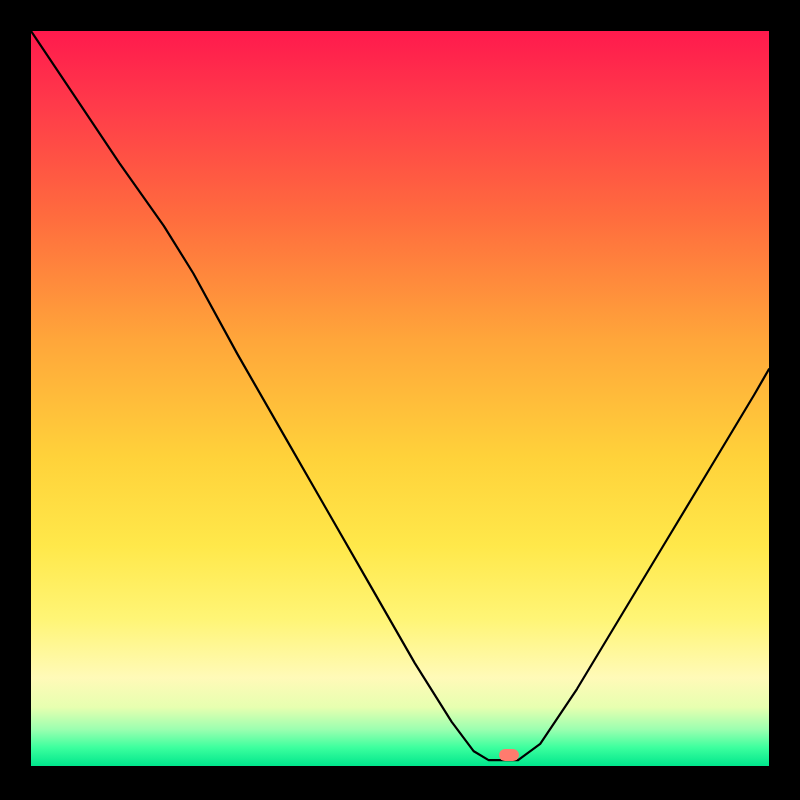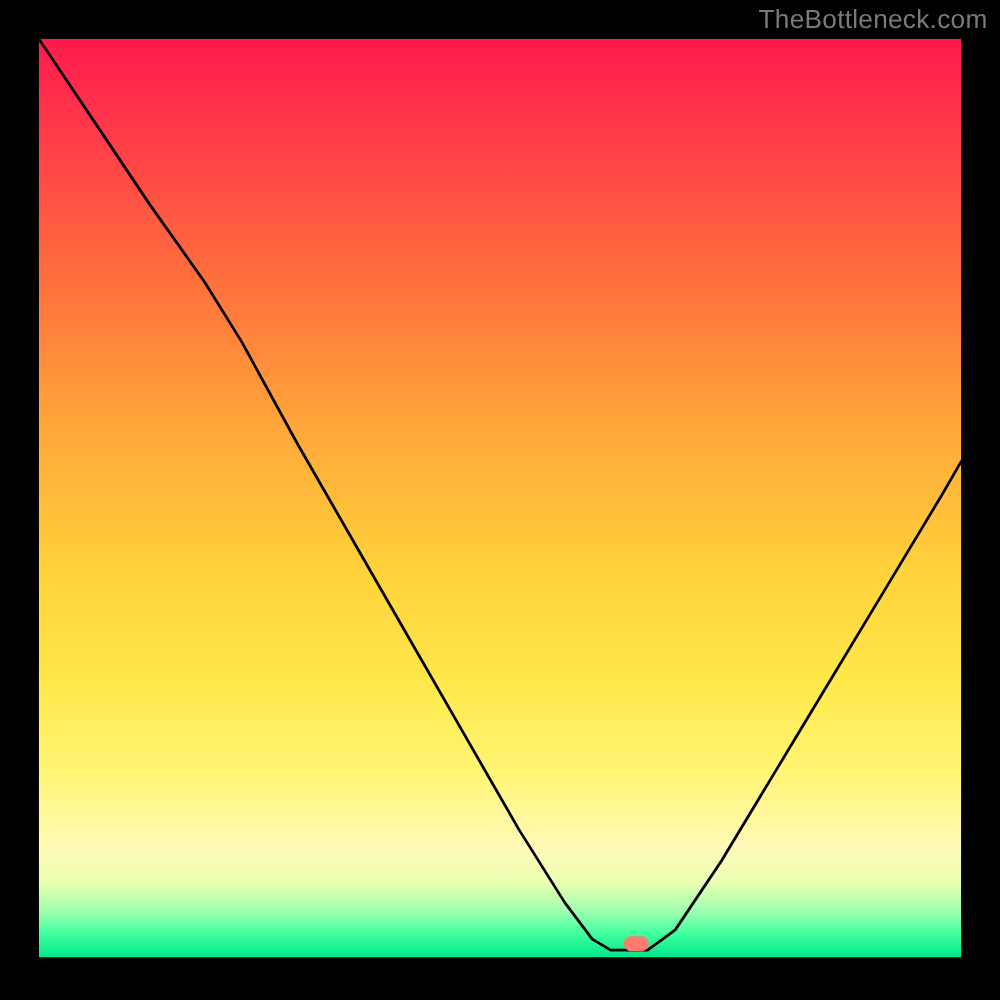--- a/index.html
+++ b/index.html
@@ -65,21 +65,20 @@
     height: 12px;
     border-radius: 6px;
     background: #ff7b6e;
     transform: translate(-50%, -50%);
   }
 </style>
 </head>
 <body>
 
 <div class="container">
-  <div class="watermark">TheBottleneck.com</div>
 
   <div class="plot-area">
     <div class="gradient-bg"></div>
     <svg class="curve" viewBox="0 0 738 735" preserveAspectRatio="none">
       <path id="curve-path" d="M0.0 0.0 L44.3 66.1 L88.6 132.3 L132.8 194.8 L162.4 242.5 L206.6 323.4 L250.9 400.6 L295.2 477.8 L339.5 554.9 L383.8 632.1 L420.7 690.9 L442.8 720.3 L457.6 729.1 L487.1 729.1 L509.2 712.9 L546.1 657.8 L590.4 584.3 L634.7 510.8 L679.0 437.3 L723.2 363.8 L738.0 338.1" fill="none" stroke="#000" stroke-width="2.2" stroke-linecap="round" stroke-linejoin="round"></path>
     </svg>
     <div class="marker" id="marker" style="left: 478.224px; top: 723.975px; background: rgb(255, 123, 110);"></div>
   </div>
 </div>
 

